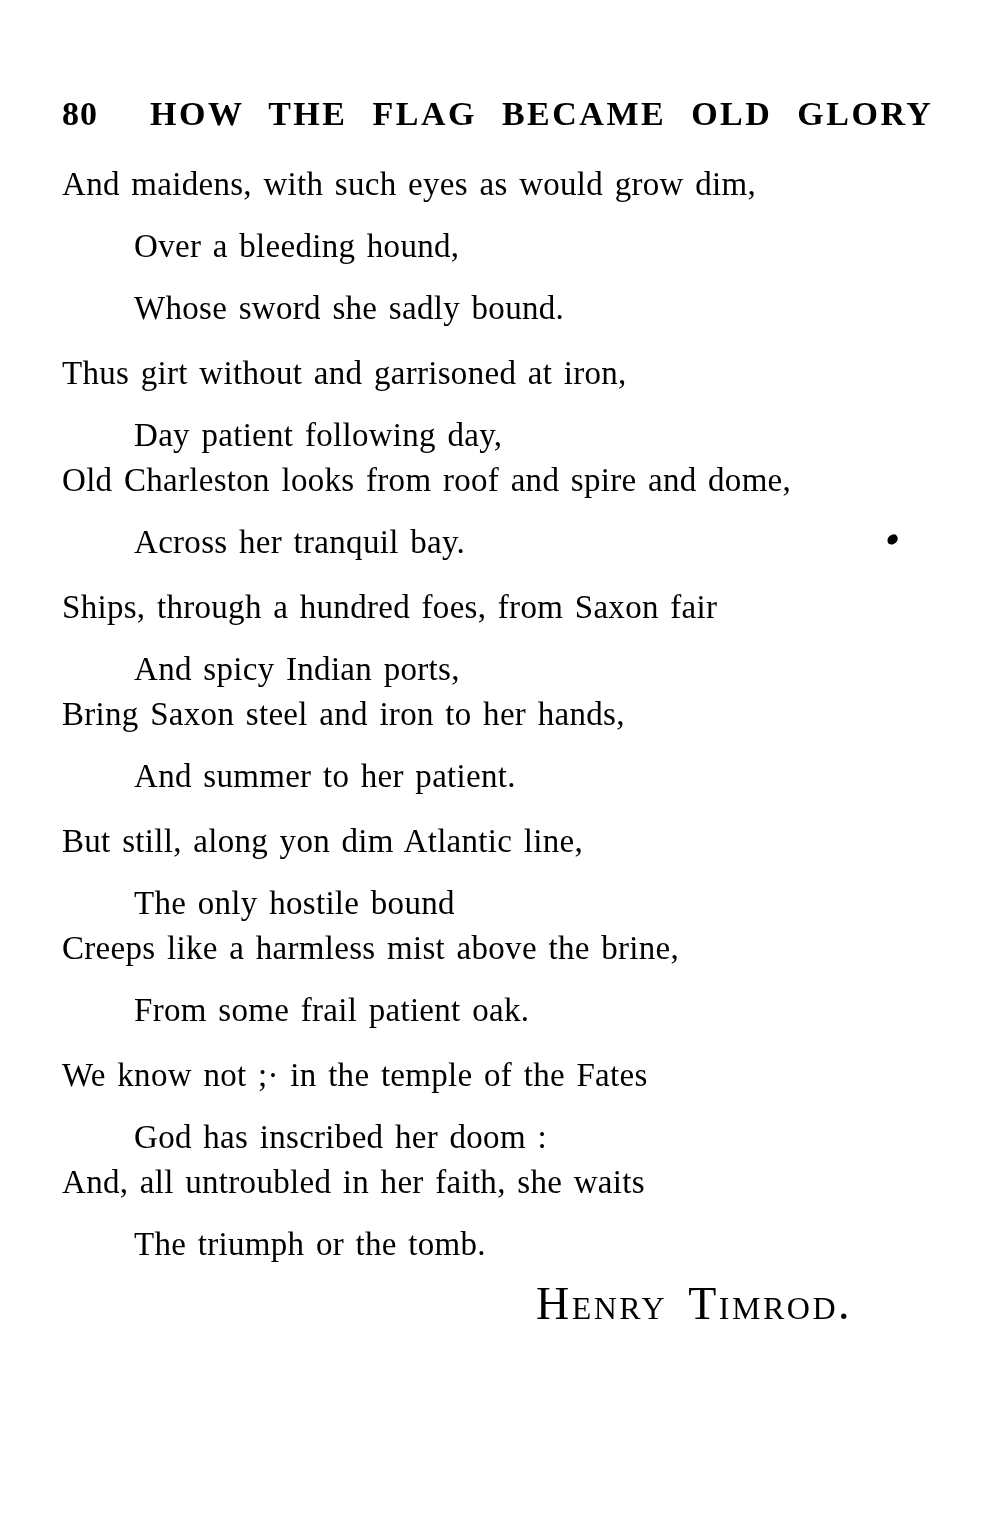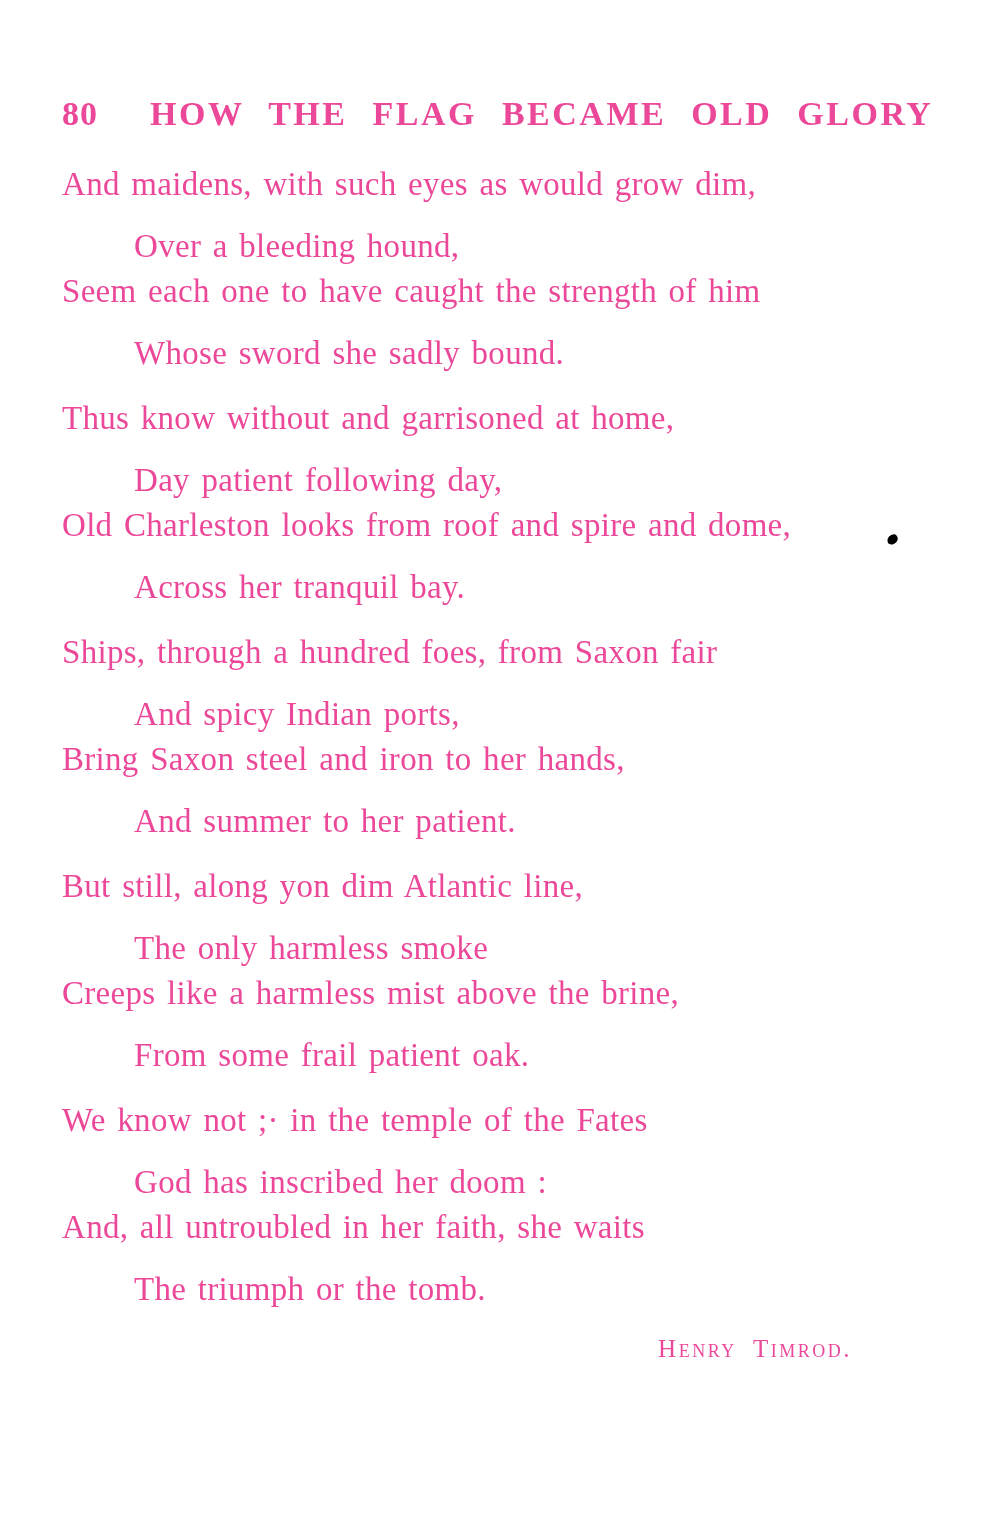--- a/index.html
+++ b/index.html
@@ -5,21 +5,21 @@
   html, body {
     margin: 0;
     padding: 0;
     background: #ffffff;
   }
   .page {
     position: relative;
     width: 1000px;
     height: 1537px;
     background: #ffffff;
-    color: #ec4899;
+    color: #000000;
     font-family: "Liberation Serif", "DejaVu Serif", serif;
     overflow: hidden;
     box-sizing: border-box;
     padding: 96px 0 0 62px;
   }
   
   .running-head {
     display: flex;
     align-items: baseline;
     white-space: nowrap;
@@ -51,21 +51,21 @@
   }
   .line.indent {
     margin-left: 72px;
     margin-top: 17px;
   }
   .attribution {
     margin: 14px 0 0 0;
     text-align: right;
     padding-right: 148px;
     font-variant: small-caps;
-    font-size: 25px;
+    font-size: 46px;
     letter-spacing: 2.5px;
     word-spacing: 8px;
     white-space: nowrap;
   }
   
   .speck {
     position: absolute;
     left: 887px;
     top: 535px;
     width: 11px;
@@ -83,41 +83,40 @@
   <header class="running-head">
     <span class="pageno">80</span>
     <span class="title">HOW THE FLAG BECAME OLD GLORY</span>
   </header>
 
   <main class="poem">
 
     <div class="stanza">
       <p class="line">And maidens, with such eyes as would grow dim,</p>
       <p class="line indent">Over a bleeding hound,</p>
-      <p class="line">Seem each one to have caught the strength of him</p>
       <p class="line indent">Whose sword she sadly bound.</p>
     </div>
 
     <div class="stanza">
-      <p class="line">Thus know without and garrisoned at home,</p>
+      <p class="line">Thus girt without and garrisoned at iron,</p>
       <p class="line indent">Day patient following day,</p>
       <p class="line">Old Charleston looks from roof and spire and dome,</p>
       <p class="line indent">Across her tranquil bay.</p>
     </div>
 
     <div class="stanza">
       <p class="line">Ships, through a hundred foes, from Saxon fair</p>
       <p class="line indent">And spicy Indian ports,</p>
       <p class="line">Bring Saxon steel and iron to her hands,</p>
       <p class="line indent">And summer to her patient.</p>
     </div>
 
     <div class="stanza">
       <p class="line">But still, along yon dim Atlantic line,</p>
-      <p class="line indent">The only harmless smoke</p>
+      <p class="line indent">The only hostile bound</p>
       <p class="line">Creeps like a harmless mist above the brine,</p>
       <p class="line indent">From some frail patient oak.</p>
     </div>
 
 
     <div class="stanza">
       <p class="line">We know not ;· in the temple of the Fates</p>
       <p class="line indent">God has inscribed her doom :</p>
       <p class="line">And, all untroubled in her faith, she waits</p>
       <p class="line indent">The triumph or the tomb.</p>

